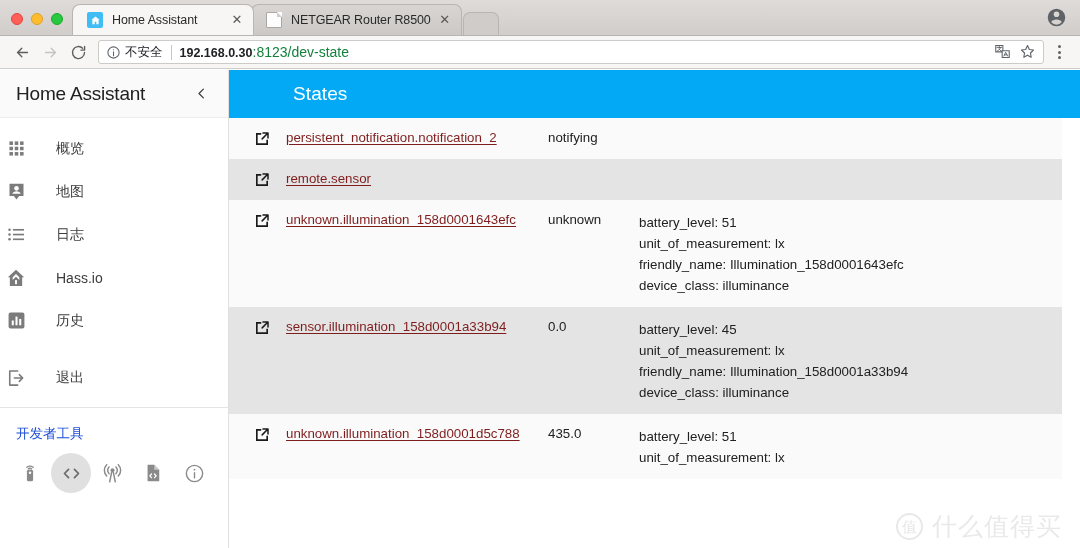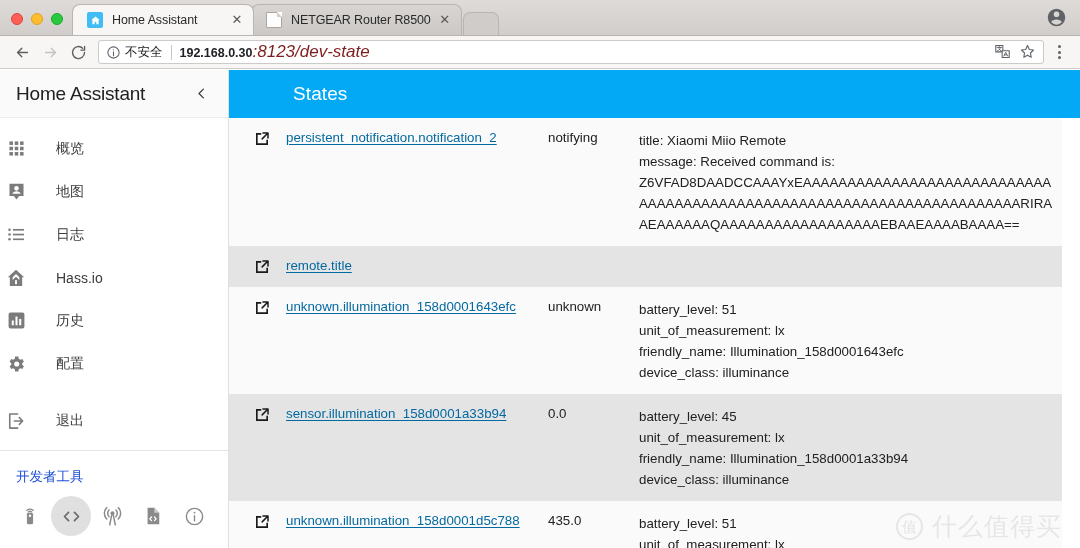--- a/index.html
+++ b/index.html
@@ -116,21 +116,21 @@
     margin-left: 6px;
     display: flex; align-items: center;
     padding: 0 6px 0 7px;
     font-size: 12.5px;
     min-width: 0;
   }
   .sec-icon { width: 15px; height: 15px; flex: 0 0 15px; color: #5f6368; margin-right: 4px; }
   .sec-text { color: #202124; font-size: 12.5px; white-space: nowrap; }
   .sec-divider { width: 1px; height: 15px; background: #c8c6c3; margin: 0 8px; flex: 0 0 1px; }
   .url-host { color: #202124; font-weight: bold; font-size: 12.5px; }
-  .url-rest { color: #7f1d1d; font-size: 17px; font-style: italic; }
+  .url-rest { color: #15803d; font-size: 14px; }
   .url-wrap { white-space: nowrap; overflow: hidden; flex: 1 1 auto; }
   .omni-icon { width: 18px; height: 18px; flex: 0 0 18px; margin-left: 7px; color: #5f6368; }
   .tb-right { display: flex; align-items: center; margin-left: 4px; }
   .kebab { width: 22px; flex: 0 0 22px; display: flex; flex-direction: column;
            align-items: center; gap: 2.5px; }
   .kebab i { width: 3px; height: 3px; border-radius: 50%; background: #5f6368; display: block; }
 
   
   .app { display: flex; width: 1080px; height: 478px; background: #ffffff; }
 
@@ -199,21 +199,21 @@
   .srow.even { background: #e4e4e4; }
   .c-entity { width: 319px; flex: 0 0 319px; padding: 11px 0 11px 24px;
               display: flex; align-items: flex-start; }
   .c-state  { width: 91px; flex: 0 0 91px; padding: 12px 8px 11px 0;
               font-size: 13.3px; color: #212121; }
   .c-attrs  { flex: 1 1 auto; padding: 12px 8px 11px 0; }
 
   .ext-ico { width: 18px; height: 18px; flex: 0 0 18px; color: #1a1a1a; margin-right: 15px;
              margin-top: 1px; }
   .entity-link {
-    color: #0369a1; font-size: 13.3px;
+    color: #7f1d1d; font-size: 13.3px;
     text-decoration: underline; text-underline-offset: 2px;
     word-break: break-all; line-height: 18px;
   }
   .attr-line { font-size: 13.3px; color: #212121; line-height: 21px; white-space: pre; }
   .attr-line.wrap { white-space: normal; word-break: break-all; }
 
   
   .watermark {
     position: absolute; right: 18px; bottom: 5px;
     display: flex; align-items: center; gap: 9px;
@@ -391,29 +391,20 @@
           <svg width="19" height="19" viewBox="0 0 24 24" fill="currentColor">
             <rect x="2" y="2" width="20" height="20" rx="2.5"></rect>
             <rect x="6" y="12" width="2.6" height="6" fill="#ffffff"></rect>
             <rect x="10.7" y="7" width="2.6" height="11" fill="#ffffff"></rect>
             <rect x="15.4" y="10" width="2.6" height="8" fill="#ffffff"></rect>
           </svg>
         </span>
         <span class="sb-label">历史</span>
       </div>
 
-      <div class="sb-item">
-        <span class="sb-ico">
-          <svg width="20" height="20" viewBox="0 0 24 24" fill="currentColor">
-            <path d="M19.4 13a7.6 7.6 0 0 0 0-2l2.1-1.6-2-3.5-2.5 1a7.6 7.6 0 0 0-1.7-1L14.9 3h-4l-.4 2.9c-.6.2-1.2.6-1.7 1l-2.5-1-2 3.5L6.4 11a7.6 7.6 0 0 0 0 2l-2.1 1.6 2 3.5 2.5-1c.5.4 1.1.8 1.7 1l.4 2.9h4l.4-2.9c.6-.2 1.2-.6 1.7-1l2.5 1 2-3.5L19.4 13z"></path>
-            <circle cx="12.9" cy="12" r="3.1" fill="#ffffff"></circle>
-          </svg>
-        </span>
-        <span class="sb-label">配置</span>
-      </div>
 
       <div class="sb-item" style="margin-top:14px">
         <span class="sb-ico">
           <svg width="20" height="20" viewBox="0 0 24 24" fill="none" stroke="currentColor" stroke-width="1.9">
             <path d="M14 3.5H4.5v17H14" stroke-linecap="round" stroke-linejoin="round"></path>
             <path d="M10 12h9.5M16 8l4 4-4 4" stroke-linecap="round" stroke-linejoin="round"></path>
           </svg>
         </span>
         <span class="sb-label">退出</span>
       </div>
@@ -474,36 +465,31 @@
         <div class="c-entity">
           <span class="ext-ico">
             <svg width="18" height="18" viewBox="0 0 24 24" fill="none" stroke="currentColor" stroke-width="2">
               <path d="M4 4h7v2.2H6.2v11.6h11.6V13H20v7H4z" fill="currentColor" stroke="none"></path>
               <path d="M13.3 4H20v6.7M19.6 4.4l-7.4 7.4" stroke-linecap="round" stroke-linejoin="round"></path>
             </svg>
           </span>
           <a class="entity-link" href="#">persistent_notification.notification_2</a>
         </div>
         <div class="c-state">notifying</div>
-        <div class="c-attrs">
-          <div class="attr-line">title: Xiaomi Miio Remote</div>
-          <div class="attr-line">message: Received command is:</div>
-          <div class="attr-line wrap">Z6VFAD8DAADCCAAAYxEAAAAAAAAAAAAAAAAAAAAAAAAAAAAAAAAAAAAAAAAAAAAAAAAAAAAAAAAAAAAAAAAAAAAAAARIRAAEAAAAAAQAAAAAAAAAAAAAAAAAAEBAAEAAAABAAAA==</div>
-        </div>
       </div>
 
       <div class="srow even">
         <div class="c-entity">
           <span class="ext-ico">
             <svg width="18" height="18" viewBox="0 0 24 24" fill="none" stroke="currentColor" stroke-width="2">
               <path d="M4 4h7v2.2H6.2v11.6h11.6V13H20v7H4z" fill="currentColor" stroke="none"></path>
               <path d="M13.3 4H20v6.7M19.6 4.4l-7.4 7.4" stroke-linecap="round" stroke-linejoin="round"></path>
             </svg>
           </span>
-          <a class="entity-link" href="#">remote.title</a>
+          <a class="entity-link" href="#">remote.sensor</a>
         </div>
         <div class="c-state"></div>
         <div class="c-attrs"></div>
       </div>
 
       <div class="srow odd">
         <div class="c-entity">
           <span class="ext-ico">
             <svg width="18" height="18" viewBox="0 0 24 24" fill="none" stroke="currentColor" stroke-width="2">
               <path d="M4 4h7v2.2H6.2v11.6h11.6V13H20v7H4z" fill="currentColor" stroke="none"></path>

